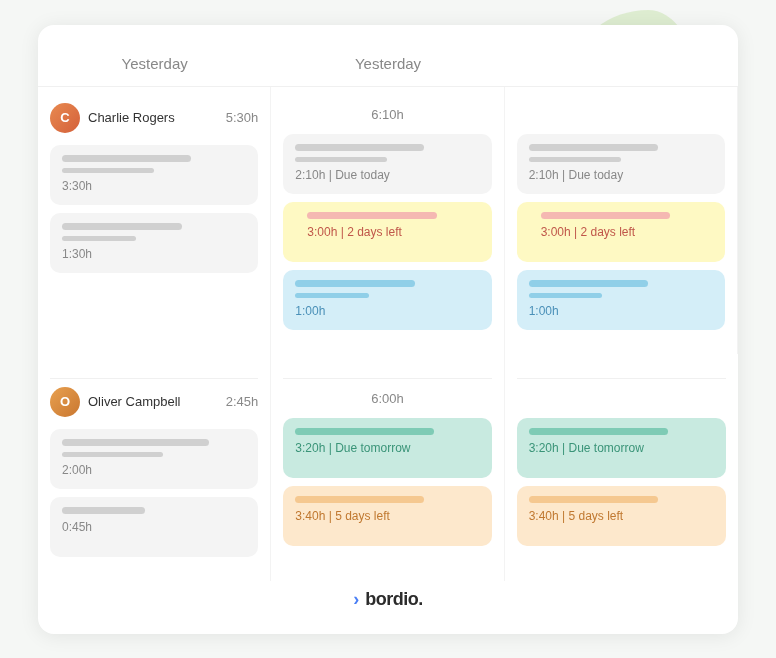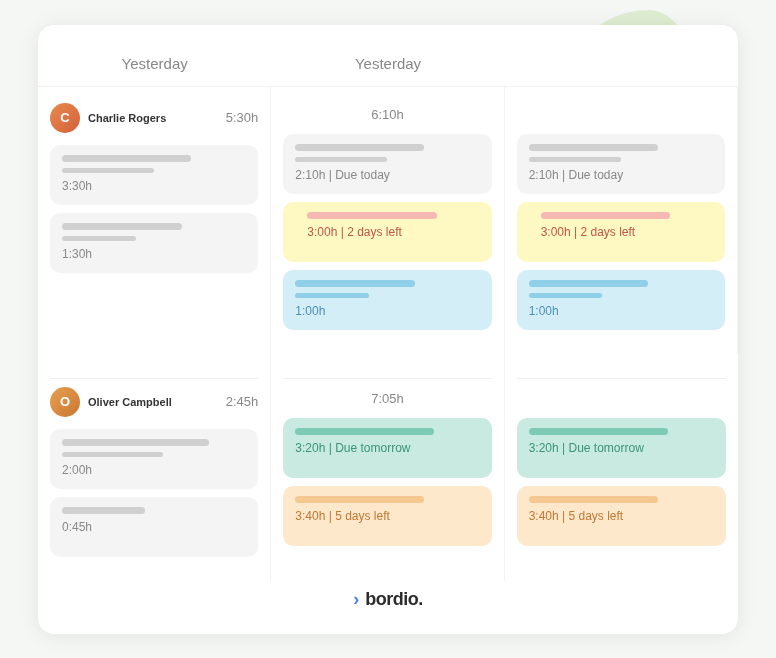--- a/index.html
+++ b/index.html
@@ -112,22 +112,22 @@
     }
     .avatar-charlie {
       background: linear-gradient(135deg, #e88a50 0%, #d4603a 100%);
       color: #fff;
     }
     .avatar-oliver {
       background: linear-gradient(135deg, #e8a050 0%, #c97730 100%);
       color: #fff;
     }
     .user-name {
-      font-size: 11px;
-      font-weight: 700;
+      font-size: 13px;
+      font-weight: 400;
       color: #333;
       flex: 1;
     }
     .user-hours {
       font-size: 13px;
       color: #888;
       font-weight: 500;
     }
 
     
@@ -299,21 +299,21 @@
         <div class="task-label">2:00h</div>
       </div>
       <div class="task-card card-gray">
         <div class="task-bar" style="width:45%"></div>
         <div class="task-label">0:45h</div>
       </div>
     </div>
 
     <div class="col">
       <div class="section-sep"></div>
-      <div class="total-hours">7:05h</div>
+      <div class="total-hours">6:00h</div>
       <div class="task-card card-teal">
         <div class="task-bar" style="width:75%;background:#7ecbb5"></div>
         <div class="task-label" style="color:#3a9478">3:20h | Due tomorrow</div>
       </div>
       <div class="task-card card-peach">
         <div class="task-bar" style="width:70%;background:#f5c890"></div>
         <div class="task-label" style="color:#c07830">3:40h | 5 days left</div>
       </div>
     </div>
 

